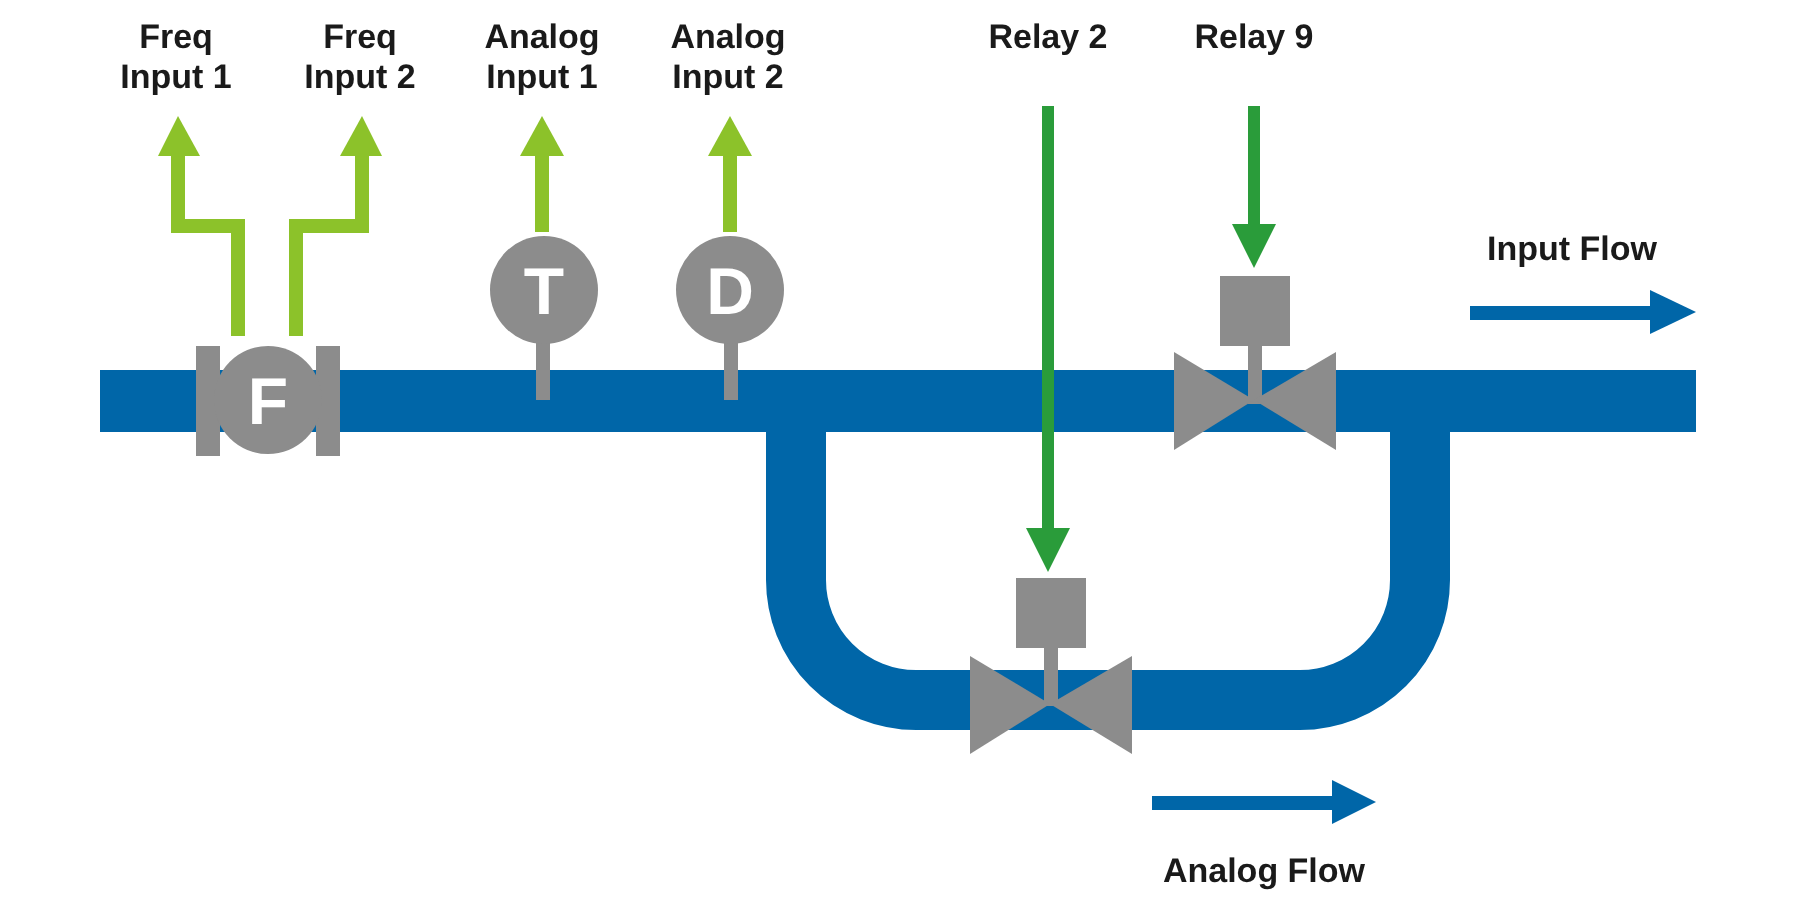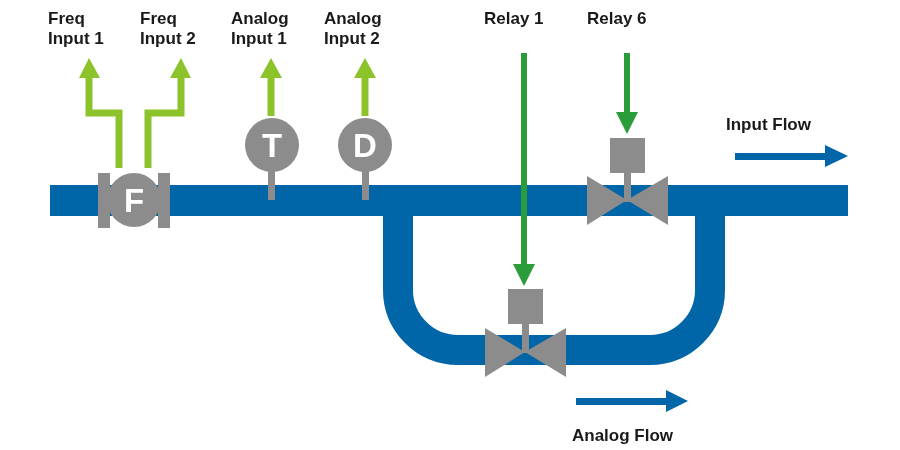--- a/index.html
+++ b/index.html
@@ -1,18 +1,18 @@
 <!DOCTYPE html>
 <html><head>
 <meta charset="utf-8">
 <style>
 html,body{margin:0;padding:0;background:#fff;}
 body{width:900px;height:450px;position:relative;overflow:hidden;font-family:"Liberation Sans",sans-serif;}
 svg{position:absolute;left:0;top:0;}
-.lbl{position:absolute;font-weight:bold;font-size:17px;color:#1a1a1a;line-height:20px;white-space:nowrap;}
+.lbl{position:absolute;font-weight:bold;font-size:17px;color:#1a1a1a;text-align:center;line-height:20px;white-space:nowrap;}
 </style>
 </head>
 <body>
 
 <svg width="900" height="450">
 
   <path d="M398 200 V290 A60 60 0 0 0 458 350 H650 A60 60 0 0 0 710 290 V200" fill="none" stroke="#0066a8" stroke-width="30"></path>
 
   <rect x="50" y="185" width="798" height="31" fill="#0066a8"></rect>
 
@@ -88,16 +88,16 @@
   <div>Input 2</div>
 </div>
 <div class="lbl" style="left:231px;top:9px;width:80px;">
   <div>Analog</div>
   <div>Input 1</div>
 </div>
 <div class="lbl" style="left:324px;top:9px;width:80px;">
   <div>Analog</div>
   <div>Input 2</div>
 </div>
-<div class="lbl" style="left:484px;top:9px;width:80px;">Relay 1</div>
-<div class="lbl" style="left:587px;top:9px;width:80px;">Relay 6</div>
+<div class="lbl" style="left:484px;top:9px;width:80px;">Relay 2</div>
+<div class="lbl" style="left:587px;top:9px;width:80px;">Relay 9</div>
 <div class="lbl" style="left:726px;top:115px;width:120px;">Input Flow</div>
 <div class="lbl" style="left:572px;top:426px;width:120px;">Analog Flow</div>
 
 </body></html>

